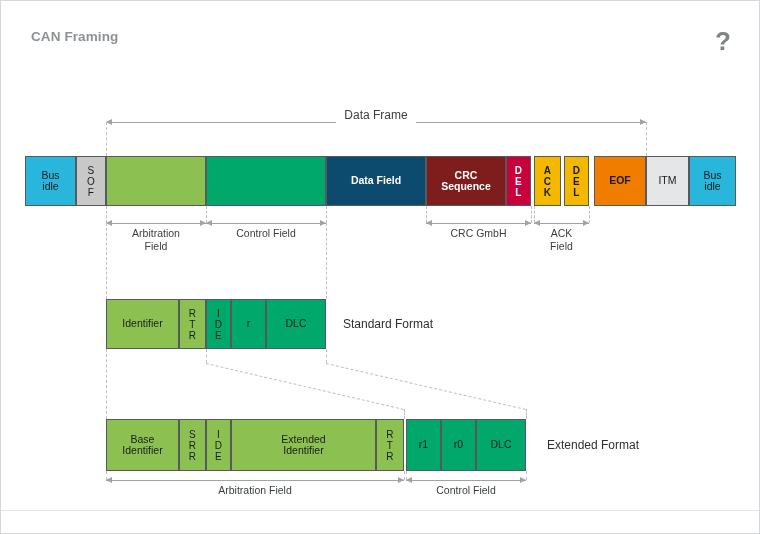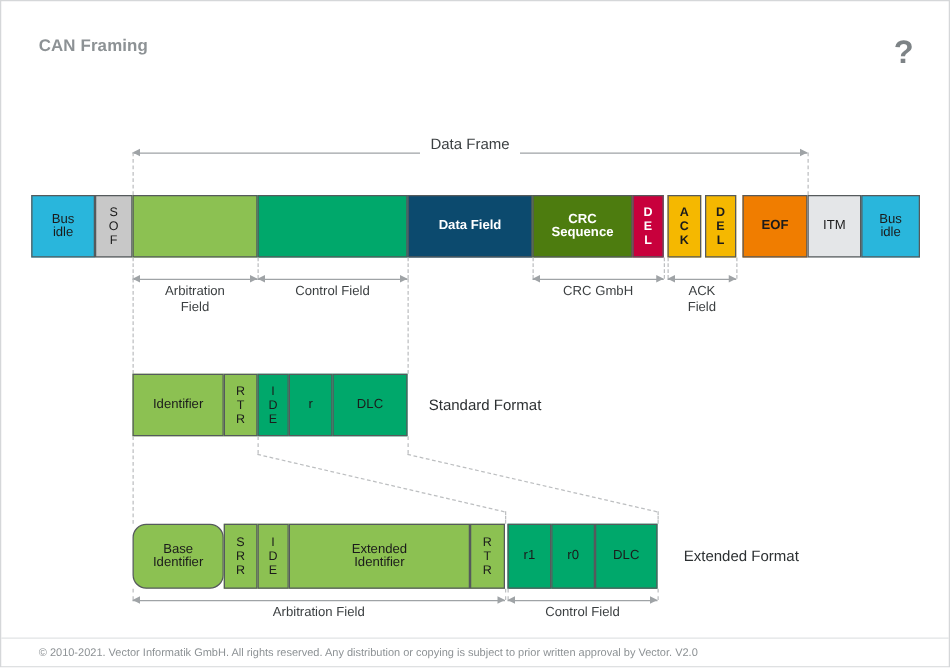--- a/index.html
+++ b/index.html
@@ -123,21 +123,21 @@
       </div>
       <div class="seg" style="left: 105px; top: 155px; width: 100px; height: 50px; background: rgb(140, 193, 82); color: rgb(27, 27, 27);">
         <div class="lbl" style="white-space: pre-line;"></div>
       </div>
       <div class="seg" style="left: 205px; top: 155px; width: 120px; height: 50px; background: rgb(0, 168, 107); color: rgb(27, 27, 27);">
         <div class="lbl" style="white-space: pre-line;"></div>
       </div>
       <div class="seg" style="left: 325px; top: 155px; width: 100px; height: 50px; background: #0c4a6e; color: rgb(255, 255, 255); font-weight: bold;">
         <div class="lbl" style="white-space: pre-line;">Data Field</div>
       </div>
-      <div class="seg" style="left: 425px; top: 155px; width: 80px; height: 50px; background: #4d7c0f; color: rgb(255, 255, 255); font-weight: bold;">
+      <div class="seg" style="left: 425px; top: 155px; width: 80px; height: 50px; background: #7f1d1d; color: rgb(255, 255, 255); font-weight: bold;">
         <div class="lbl" style="white-space: pre-line;">CRC
 Sequence</div>
       </div>
       <div class="seg vert" style="left: 505px; top: 155px; width: 25px; height: 50px; background: rgb(200, 0, 60); color: rgb(255, 255, 255); font-weight: bold;">
         <div class="lbl" style="white-space: pre-line;">D
 E
 L</div>
       </div>
       <div class="seg vert" style="left: 533px; top: 155px; width: 27px; height: 50px; background: rgb(245, 184, 0); color: rgb(27, 27, 27); font-weight: bold;">
         <div class="lbl" style="white-space: pre-line;">A
@@ -206,21 +206,21 @@
         <div class="lbl" style="white-space: pre-line;">DLC</div>
       </div>
       <div class="fmt-label" style="left: 342px; top: 316px;">Standard Format</div>
       <div class="dash-v" style="left: 105px; top: 348px; height: 70px;"></div>
       <div class="dash-v" style="left: 205px; top: 348px; height: 14px;"></div>
       <div class="dash-l" style="left: 205px; top: 362px; width: 203.273px; transform-origin: 0px 0px; transform: rotate(13.0791deg);"></div>
       <div class="dash-v" style="left: 403px; top: 408px; height: 10px;"></div>
       <div class="dash-v" style="left: 325px; top: 348px; height: 14px;"></div>
       <div class="dash-l" style="left: 325px; top: 362px; width: 205.222px; transform-origin: 0px 0px; transform: rotate(12.9528deg);"></div>
       <div class="dash-v" style="left: 525px; top: 408px; height: 10px;"></div>
-      <div class="seg" style="left: 105px; top: 418px; width: 73px; height: 52px; background: rgb(140, 193, 82); border-radius: 11px;">
+      <div class="seg" style="left: 105px; top: 418px; width: 73px; height: 52px; background: rgb(140, 193, 82);">
         <div class="lbl" style="white-space: pre-line;">Base
 Identifier</div>
       </div>
       <div class="seg vert" style="left: 178px; top: 418px; width: 27px; height: 52px; background: rgb(140, 193, 82);">
         <div class="lbl" style="white-space: pre-line;">S
 R
 R</div>
       </div>
       <div class="seg vert" style="left: 205px; top: 418px; width: 25px; height: 52px; background: rgb(140, 193, 82);">
         <div class="lbl" style="white-space: pre-line;">I
@@ -254,14 +254,13 @@
       <div class="arrow left" style="left: 105px; top: 476px;"></div>
       <div class="arrow right" style="left: 397px; top: 476px;"></div>
       <div class="brk-label" style="left: 105px; width: 298px; top: 483px;">Arbitration Field</div>
       <div class="brk-line" style="left: 405px; top: 479px; width: 120px; border-top-color: rgb(159, 163, 166);"></div>
       <div class="arrow left" style="left: 405px; top: 476px;"></div>
       <div class="arrow right" style="left: 519px; top: 476px;"></div>
       <div class="brk-label" style="left: 405px; width: 120px; top: 483px;">Control Field</div>
     </div>
 
   <div id="footer-rule"></div>
-  <div id="footer-text">© 2010-2021. Vector Informatik GmbH. All rights reserved. Any distribution or copying is subject to prior written approval by Vector. V2.0</div>
 </div>
 
 </body></html>

